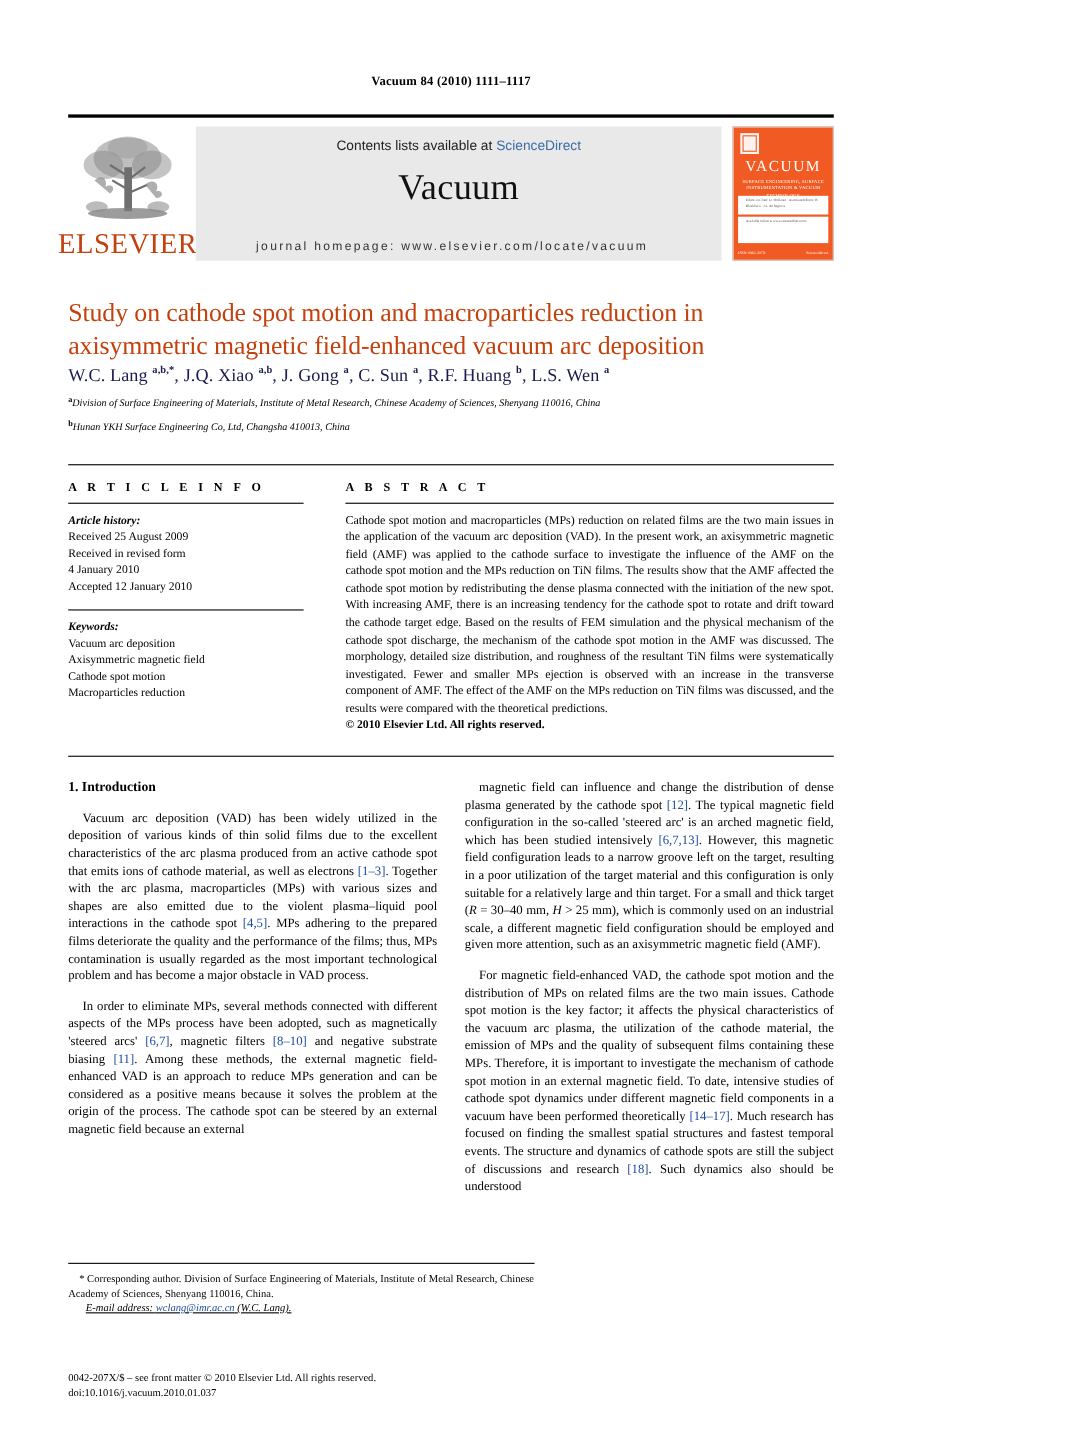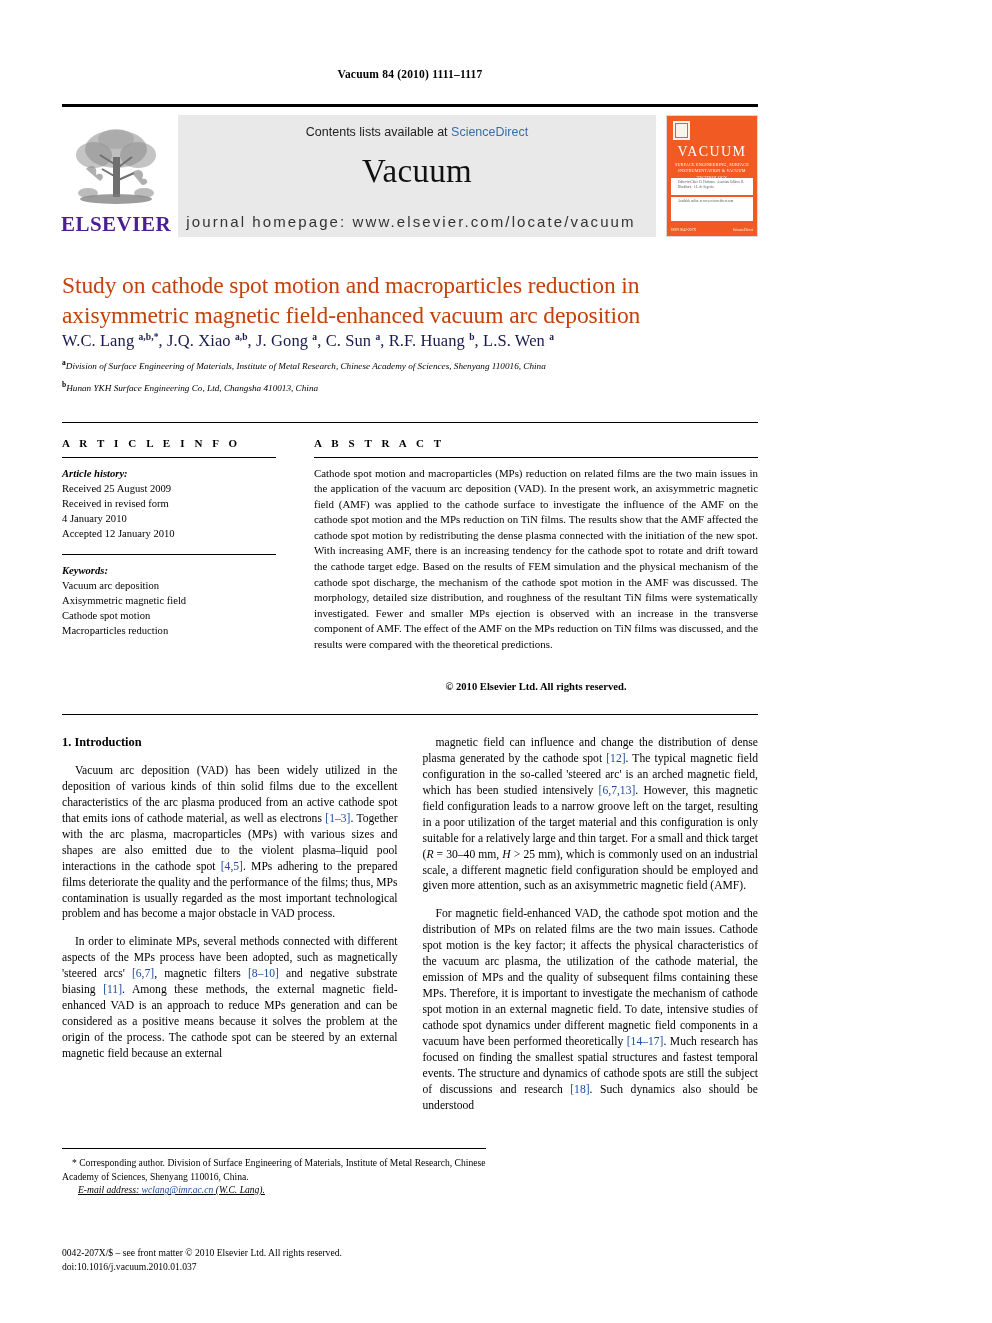--- a/index.html
+++ b/index.html
@@ -45,24 +45,24 @@
     flex: 0 0 108px;
     display: flex;
     flex-direction: column;
     align-items: center;
     justify-content: flex-end;
     padding-bottom: 2px;
   }
   .tree-svg { display:block; }
   .elsevier-word {
     font-family: "Liberation Serif", serif;
-    font-size: 21px;
+    font-size: 26px;
     letter-spacing: 0.5px;
-    color: #4c1d95;
-    font-weight: bold;
+    color: #c2410c;
+    font-weight: normal;
     line-height: 1;
     margin-top: 1px;
   }
   .masthead-center {
     flex: 1 1 auto;
     background: #e9e9e9;
     margin: 0 10px 0 8px;
     position: relative;
     display: flex;
     flex-direction: column;
@@ -85,21 +85,21 @@
     letter-spacing: 0.3px;
     color: #111;
   }
   .journal-home {
     position: absolute;
     bottom: 7px;
     left: 0;
     right: 12px;
     text-align: center;
     font-family: "Liberation Sans", sans-serif;
-    font-size: 15px;
+    font-size: 11px;
     letter-spacing: 2.1px;
     color: #333;
   }
   .cover-thumb {
     flex: 0 0 92px;
     width: 92px;
     height: 122px;
     background: #F15A22;
     position: relative;
     overflow: hidden;
@@ -240,22 +240,22 @@
     border-top: 1px solid #000;
     margin: 13px 0 8px 0;
   }
   .abstract-text {
     font-size: 10.9px;
     line-height: 1.43;
     text-align: justify;
     text-justify: inter-word;
   }
   .copyright {
-    margin-top: 28px;
-    text-align: center;
+    margin-top: 1px;
+    text-align: left;
     font-size: 10.6px;
     font-weight: bold;
   }
 
   
   .body-rule {
     margin: 22px 62px 0 62px;
     border-top: 1px solid #000;
   }
   .body-cols {

